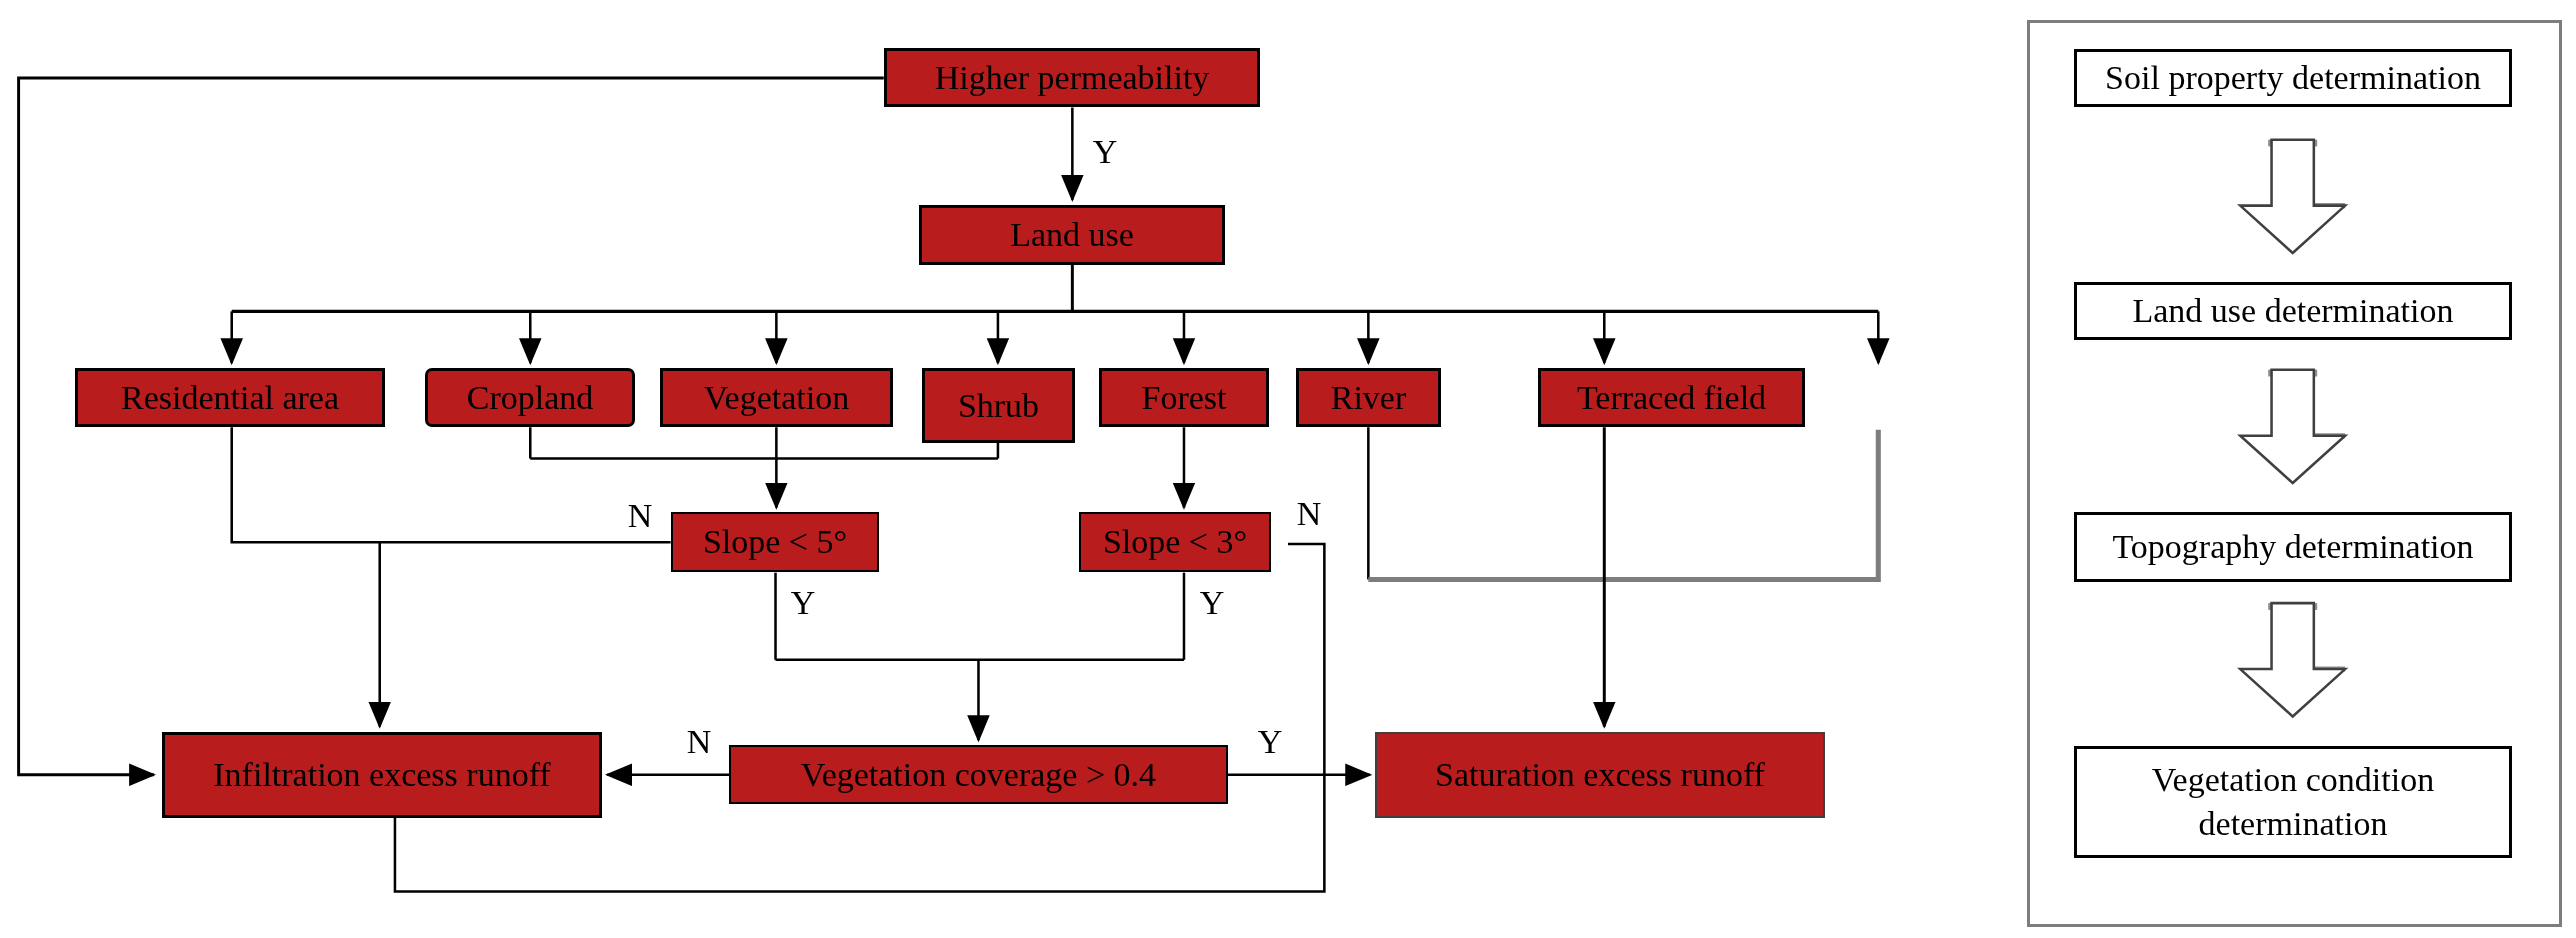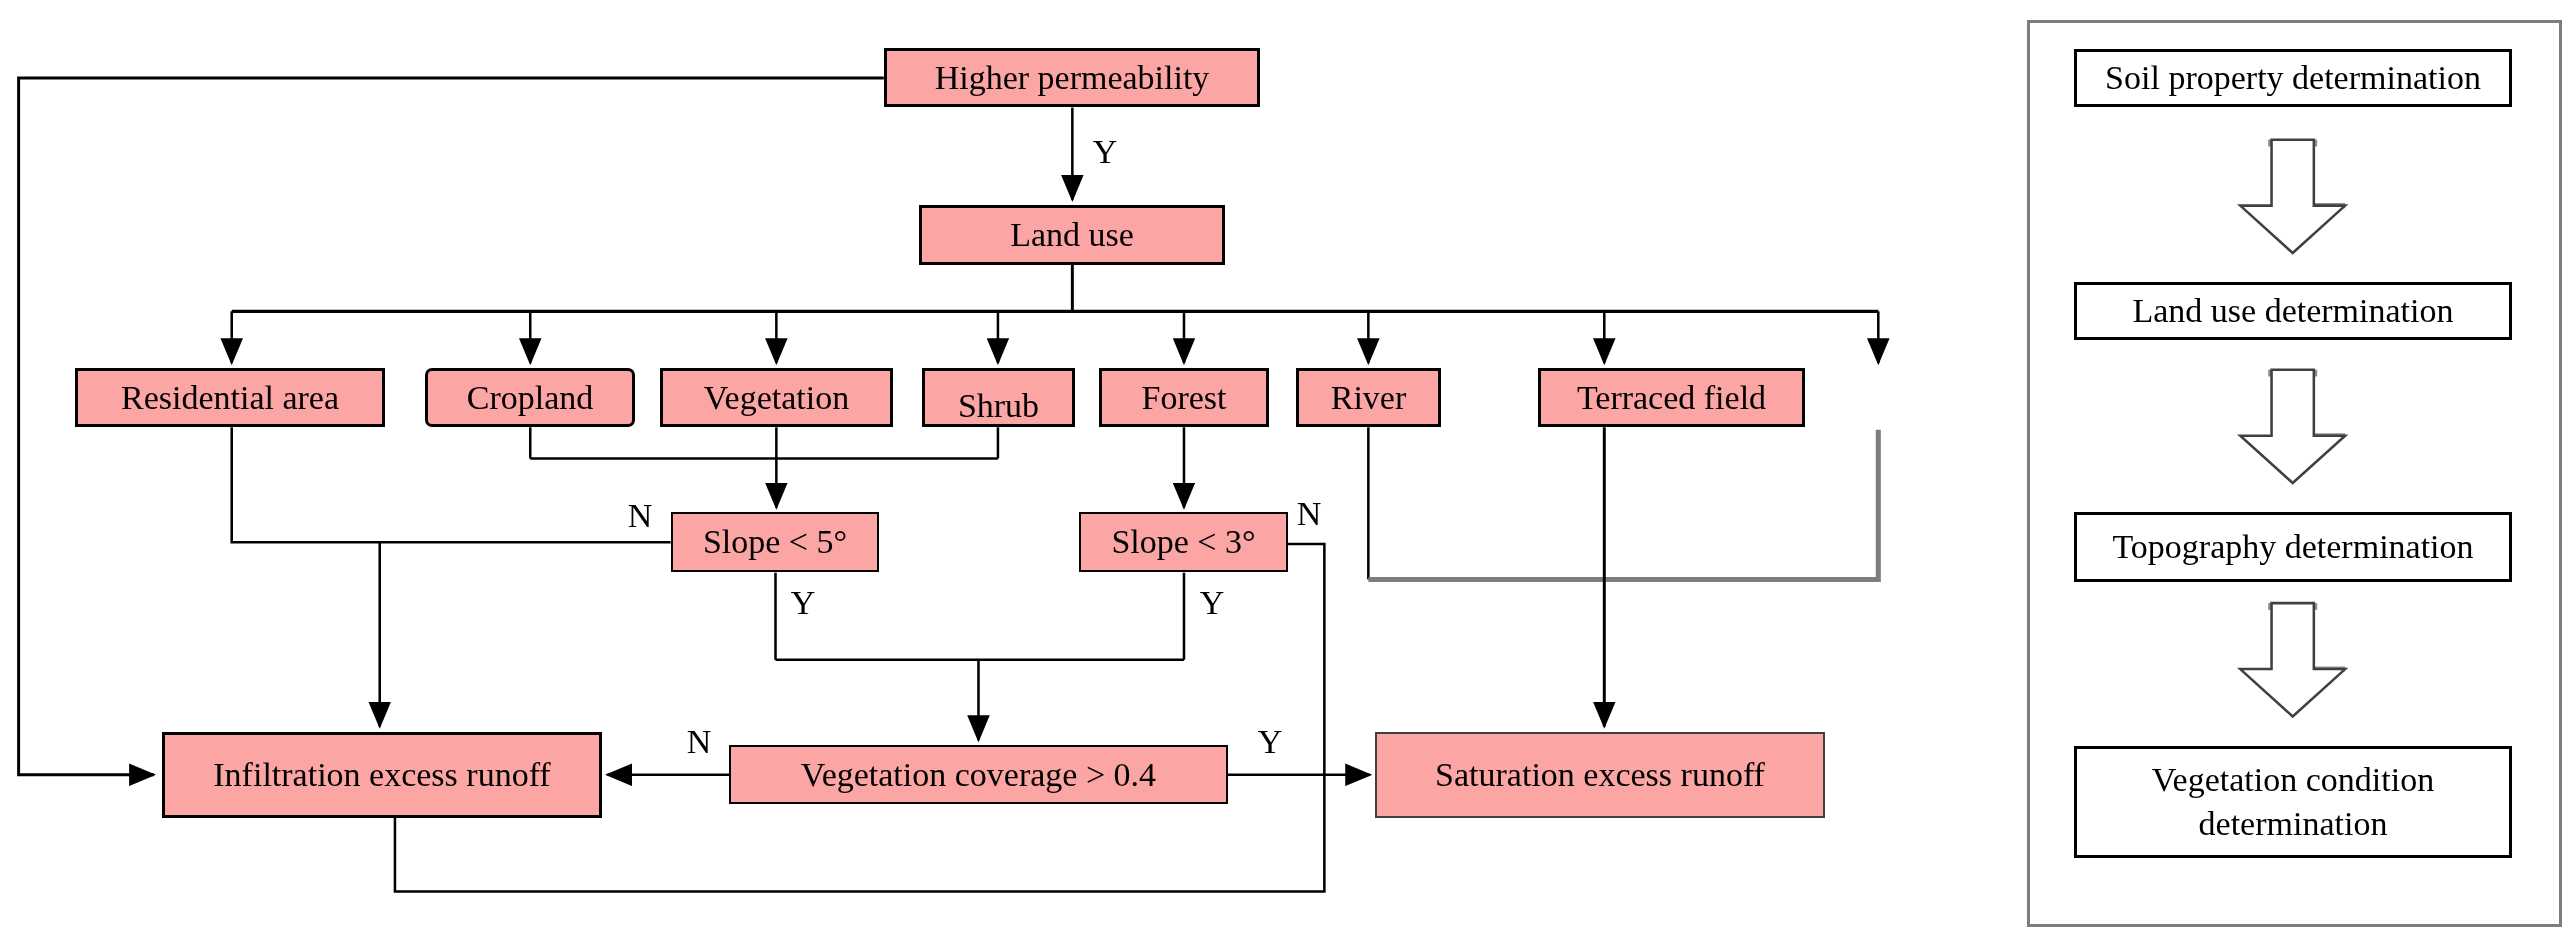--- a/index.html
+++ b/index.html
@@ -18,21 +18,21 @@
   }
   .edge-layer {
     position: absolute;
     left: 0; top: 0;
     width: 2576px;
     height: 939px;
   }
   .node {
     position: absolute;
     box-sizing: border-box;
-    background: #fca5a5;
+    background: #b91c1c;
     border: 3.4px solid #000000;
     display: flex;
     align-items: center;
     justify-content: center;
     text-align: center;
     font-size: 34px;
     line-height: 1.1;
     white-space: nowrap;
   }
   .node.thin { border-width: 2.5px; }
@@ -147,37 +147,37 @@
 
   <div class="node" style="left:75px; top:368px; width:310px; height:59px;">
     <span>Residential area</span>
   </div>
   <div class="node" style="left:425px; top:368px; width:210px; height:59px;border-radius:7px;">
     <span>Cropland</span>
   </div>
   <div class="node" style="left:660px; top:368px; width:233px; height:59px;">
     <span>Vegetation</span>
   </div>
-  <div class="node" style="left:922px; top:368px; width:153px; height:59px;align-items:flex-end;">
+  <div class="node" style="left:922px; top:368px; width:153px; height:75px;">
     <span>Shrub</span>
   </div>
   <div class="node" style="left:1099px; top:368px; width:170px; height:59px;">
     <span>Forest</span>
   </div>
   <div class="node" style="left:1296px; top:368px; width:145px; height:59px;justify-content:center;">
     <span>River</span>
   </div>
   <div class="node" style="left:1538px; top:368px; width:267px; height:59px;">
     <span>Terraced field</span>
   </div>
 
   <div class="node thin" style="left:671px; top:512px; width:208px; height:60px;">
     <span>Slope &lt; 5°</span>
   </div>
-  <div class="node thin" style="left:1079px; top:512px; width:209px; height:60px;">
+  <div class="node thin" style="left:1079px; top:512px; width:192px; height:60px;">
     <span>Slope &lt; 3°</span>
   </div>
 
   <div class="node" style="left:162px; top:732px; width:440px; height:86px;">
     <span>Infiltration excess runoff</span>
   </div>
   <div class="node thin" style="left:729px; top:745px; width:499px; height:59px;">
     <span>Vegetation coverage &gt; 0.4</span>
   </div>
   <div class="node thin gray-border" style="left:1375px; top:732px; width:450px; height:86px;">

